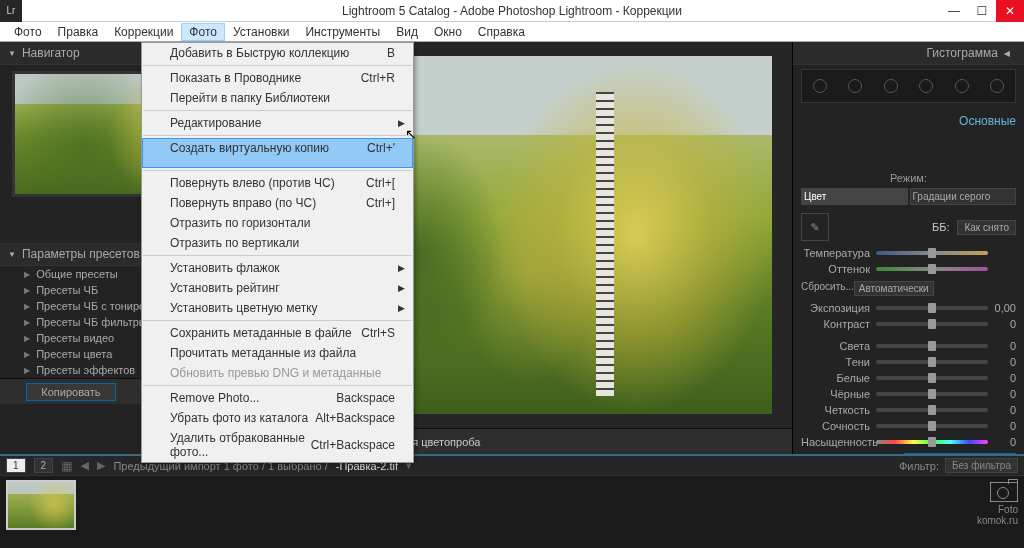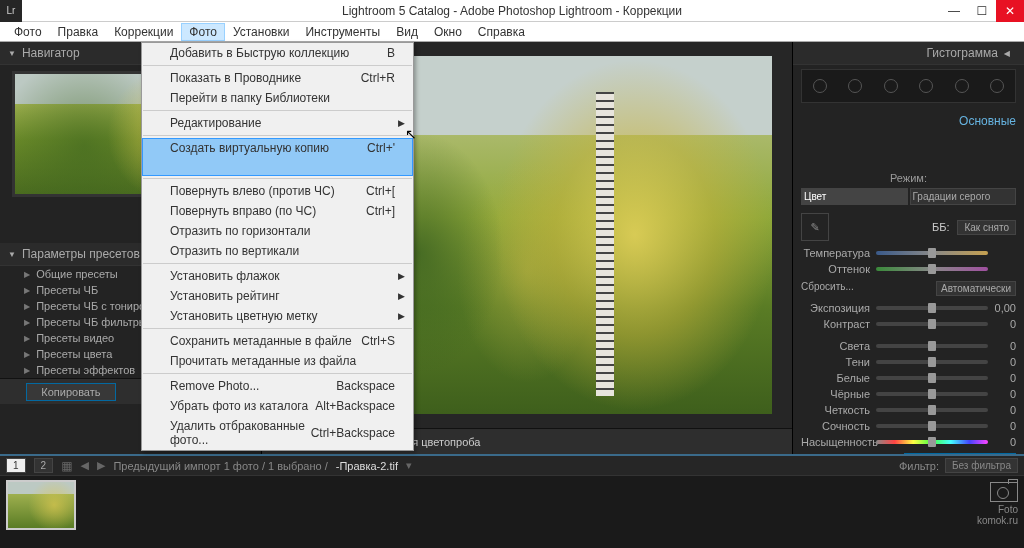--- a/index.html
+++ b/index.html
@@ -12,21 +12,21 @@
 .titlebar .winbtn { width: 28px; height: 22px; display: flex; align-items: center; justify-content: center; font-size: 12px; color: #333; }
 .titlebar .winbtn.close { background: #e81123; color: #fff; }
 
 .menubar { height: 20px; background: #fff; display: flex; align-items: center; padding: 0 6px; border-bottom: 1px solid #aaa; }
 .menubar .mi { padding: 2px 8px; color: #333; font-size: 12px; }
 .menubar .mi.active { background: #cce8ff; border: 1px solid #99d1ff; padding: 1px 7px; }
 
 .dropdown { position: absolute; left: 141px; top: 42px; width: 273px; background: #f0f0f0; border: 1px solid #999; box-shadow: 2px 2px 4px rgba(0,0,0,0.3); z-index: 100; }
 .dropdown .ditem { display: flex; align-items: center; padding: 3px 18px 3px 28px; color: #333; font-size: 12px; position: relative; }
 .dropdown .ditem .sc { margin-left: auto; color: #333; font-size: 12px; }
-.dropdown .ditem.hl { background: #91c9f7; border: 1px solid #3399ff; padding: 2px 17px 20px 27px; }
+.dropdown .ditem.hl { background: #91c9f7; border: 1px solid #3399ff; padding: 2px 17px 12px 27px; }
 .dropdown .ditem.disabled { color: #999; }
 .dropdown .sep { height: 1px; background: #ccc; margin: 2px 1px; }
 .dropdown .arrow { position: absolute; right: 8px; font-size: 9px; }
 
 .workspace { position: absolute; top: 42px; left: 0; right: 0; bottom: 0; background: #262626; display: flex; flex-direction: column; }
 .maincols { flex: 1; display: flex; overflow: hidden; }
 
 .leftpanel { width: 262px; background: #232323; border-right: 1px solid #000; display: flex; flex-direction: column; }
 .panelhdr { display: flex; align-items: center; padding: 4px 8px; border-bottom: 1px solid #333; font-size: 12px; color: #aaa; background:#2b2b2b;}
 .panelhdr .tri { margin-right: 6px; font-size: 8px; }
@@ -51,21 +51,21 @@
 .basic .row .lbl { color: #999; font-size: 11px; }
 .basic .modebtns { display: flex; gap: 2px; margin: 2px 0 6px; }
 .basic .modebtns .mb { flex: 1; background: #333; padding: 2px; font-size: 10px; color: #aaa; border:1px solid #444;}
 .basic .modebtns .mb.active { color: #fff; background: #444; }
 .slider { display: flex; align-items: center; padding: 2px 0; }
 .slider .lbl { width: 75px; text-align: right; color: #aaa; font-size: 11px; padding-right: 6px; }
 .slider .track { flex: 1; height: 4px; background: linear-gradient(to right, #3a5a8a, #888, #c5a050); position: relative; border-radius:2px;}
 .slider .track.gray{background:#444;}
 .slider .track .knob { position: absolute; left: 50%; top: -3px; width: 8px; height: 10px; background: #999; border-radius: 1px; transform:translateX(-50%);}
 .slider .val { width: 28px; text-align: right; color: #aaa; font-size: 11px; padding-left:4px;}
-.basic .btnrow{display:flex;justify-content:space-between;padding:4px 0;}
+.basic .btnrow{display:flex;justify-content:flex-start;padding:4px 0;}
 .basic .btnrow span{font-size:10px;color:#aaa;}
 .basic .btnrow .box{background:#333;padding:1px 4px;border:1px solid #444;}
 .eyedrop{width:28px;height:28px;border:1px solid #444;margin:2px 0;display:flex;align-items:center;justify-content:center;color:#888;}
 .wbrow{display:flex;align-items:center;gap:8px;margin:2px 0;}
 .wbsel{background:#333;padding:1px 6px;border:1px solid #444;font-size:10px;color:#aaa;}
 
 .center { flex: 1; display: flex; flex-direction: column; background: #262626; }
 .imgview { flex: 1; display: flex; align-items: center; justify-content: center; padding: 14px 20px; }
 .photo { width: 100%; height: 100%; position: relative; overflow: hidden; background:
   linear-gradient(to bottom, #c5d0cc 0%, #c5d0cc 22%, #aab96a 22%, #8fa83a 45%, #5a7c25 70%, #3e5f1c 100%);}
@@ -142,20 +142,21 @@
     <div class="ditem">Повернуть вправо (по ЧС)<span class="sc">Ctrl+]</span></div>
     <div class="ditem">Отразить по горизонтали</div>
     <div class="ditem">Отразить по вертикали</div>
     <div class="sep"></div>
     <div class="ditem">Установить флажок<span class="arrow">▶</span></div>
     <div class="ditem">Установить рейтинг<span class="arrow">▶</span></div>
     <div class="ditem">Установить цветную метку<span class="arrow">▶</span></div>
     <div class="sep"></div>
     <div class="ditem">Сохранить метаданные в файле<span class="sc">Ctrl+S</span></div>
     <div class="ditem">Прочитать метаданные из файла</div>
+    <div class="ditem disabled">Обновить превью DNG и метаданные</div>
     <div class="sep"></div>
     <div class="ditem">Remove Photo...<span class="sc">Backspace</span></div>
     <div class="ditem">Убрать фото из каталога<span class="sc">Alt+Backspace</span></div>
     <div class="ditem">Удалить отбракованные фото...<span class="sc">Ctrl+Backspace</span></div>
   </div>
 <div class="cursor">↖</div>
 
 <div class="workspace">
   <div class="maincols">
     <div class="leftpanel">

